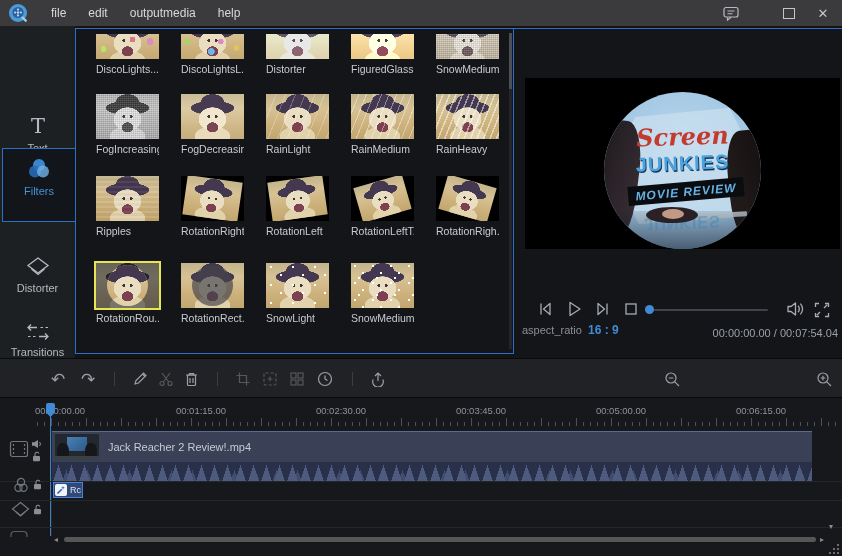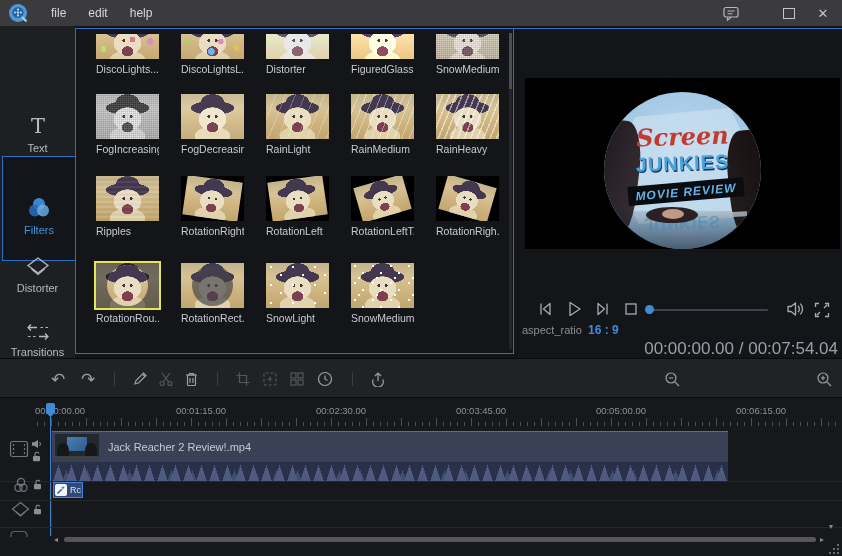--- a/index.html
+++ b/index.html
@@ -95,40 +95,40 @@
   .reflect{position:absolute;left:0;right:0;bottom:0;height:38px;background:linear-gradient(180deg, rgba(22,34,56,.12), rgba(8,14,26,.55));}
   .reflect-text{position:absolute;left:0;right:0;top:2px;text-align:center;font-weight:bold;font-size:16px;letter-spacing:1px;
      color:#3c86b8;transform:scaleY(-1) rotate(2deg);opacity:.5;filter:blur(.6px);}
   .pcontrols{position:absolute;left:0;top:268px;width:328px;height:26px;}
   .pc-btn{position:absolute;top:0;}
   .pslider{position:absolute;left:132px;top:12px;width:122px;height:2px;background:#3e434e;border-radius:1px;}
   .pdot{position:absolute;left:-1px;top:-4px;width:9px;height:9px;border-radius:50%;background:#3f8cd5;}
   .pinfo{position:absolute;left:0;top:294px;width:328px;height:16px;}
   .ar-label{position:absolute;left:8px;top:1px;font-size:11px;color:#8b9096;}
   .ar-value{position:absolute;left:74px;top:0;font-size:12px;font-weight:bold;color:#3f8cd5;}
-  .timecode{position:absolute;right:4px;top:16px;font-size:17px;color:#9aa0a8;}
+  .timecode{position:absolute;right:4px;top:4px;font-size:11px;color:#9aa0a8;}
 
   
   .toolbar{position:absolute;left:0;top:358px;width:842px;height:40px;background:#212225;border-top:1px solid #0a0a0a;border-bottom:1px solid #0a0a0a;box-sizing:border-box;}
   .t-btn{position:absolute;top:11px;width:18px;height:18px;display:flex;align-items:center;justify-content:center;}
   .t-btn.dim{opacity:.42;}
   .t-sep{position:absolute;top:13px;width:1px;height:14px;background:#3c3d41;}
   .glyph{font-size:17px;color:#9ba0a7;line-height:1;}
 
   
   .timeline{position:absolute;left:0;top:398px;width:842px;height:158px;background:#17181b;}
   .rlabel{position:absolute;top:7px;font-size:9.5px;color:#8f949b;transform:translateX(-50%);white-space:nowrap;}
   .ticks-s{position:absolute;left:37px;right:0;top:24px;height:4px;background:repeating-linear-gradient(90deg,#4d5057 0 1px,transparent 1px 7px);}
   .ticks-t{position:absolute;left:51px;right:0;top:20px;height:8px;background:repeating-linear-gradient(90deg,#4d5057 0 1px,transparent 1px 35px);}
   .playhead-flag{position:absolute;left:46px;top:5px;width:9px;height:14px;background:#3f8cd5;border-radius:2px 2px 0 0;
       clip-path:polygon(0 0,100% 0,100% 68%,50% 100%,0 68%);}
   .playhead-line{position:absolute;left:50px;top:18px;width:1px;height:120px;background:#3f8cd5;opacity:.9;}
   .row-sep{position:absolute;left:0;right:0;height:1px;background:#24262a;}
   .hdr-sep{position:absolute;left:51px;top:32px;width:1px;height:106px;background:#26282c;}
-  .clip-video{position:absolute;left:52px;top:33px;width:676px;height:50px;}
+  .clip-video{position:absolute;left:52px;top:33px;width:760px;height:50px;}
   .clip-top{position:absolute;left:0;top:0;right:0;height:31px;background:#3a4156;border-top:1px solid #5a6a92;box-sizing:border-box;}
   .clip-thumb{position:absolute;left:3px;top:2px;width:44px;height:27px;background:#23272e;overflow:hidden;}
   .ct-screen{position:absolute;left:12px;top:3px;width:20px;height:14px;background:linear-gradient(140deg,#4a80b5,#2d5a8a);}
   .ct-p1{position:absolute;left:2px;top:9px;width:12px;height:18px;background:#15171a;border-radius:45%;}
   .ct-p2{position:absolute;right:2px;top:9px;width:12px;height:18px;background:#15171a;border-radius:45%;}
   .ct-desk{position:absolute;left:0;bottom:0;width:44px;height:5px;background:#394048;}
   .clip-title{position:absolute;left:56px;top:0;height:31px;line-height:31px;font-size:11px;color:#c6cad2;white-space:nowrap;}
   .clip-wave{position:absolute;left:0;top:31px;right:0;height:19px;
      background:
        conic-gradient(from 162deg at 50% 0, #4e5a7e 0 36deg, transparent 36deg) 0 100% / 13px 16px repeat-x,
@@ -160,20 +160,21 @@
           <circle cx="10" cy="12.4" r="1.1"></circle>
             <circle cx="7.1" cy="9.5" r="1.1"></circle>
           <circle cx="10" cy="9.5" r="1.2"></circle>
         </g>
         <path d="M14.5 14.5 l3.2 3.2" stroke="#9ecaec" stroke-width="2.4" stroke-linecap="round"></path>
       </svg>
     </div>
     <div class="menus">
       <div class="menu-item">file</div>
       <div class="menu-item">edit</div>
+      <div class="menu-item">outputmedia</div>
       <div class="menu-item">help</div>
     </div>
     <div class="tb-right">
       <div class="tb-btn" style="margin-right:24px;">
         <svg width="16" height="15" viewBox="0 0 16 15" fill="none" stroke="#b6bac0" stroke-width="1.2">
           <rect x="1" y="1.5" width="14" height="9.5" rx="2"></rect>
           <path d="M4.5 11.5 v2.6 L8 11.3"></path>
           <path d="M4.5 5 h7 M4.5 7.8 h5" stroke-width="1.1"></path>
         </svg>
       </div>
@@ -188,21 +189,21 @@
 
   <div class="sidebar">
     <div class="side-item" style="top:82px;height:62px;">
       <div class="sicon" style="margin-top:6px;">
         <svg width="24" height="24" viewBox="0 0 24 24">
           <text x="12" y="19" text-anchor="middle" font-family="DejaVu Serif, serif" font-size="21" fill="#b6bac0">T</text>
         </svg>
       </div>
       <div class="side-label">Text</div>
     </div>
-    <div class="side-item active" style="top:130px;height:64px;padding-top:39px;">
+    <div class="side-item active" style="top:122px;height:64px;padding-top:8px;">
       <div class="sicon">
         <svg width="28" height="24" viewBox="0 0 28 24">
           <circle cx="14" cy="8" r="6" fill="#3f8cd5" opacity="0.95"></circle>
           <circle cx="10" cy="14.5" r="6" fill="#2a6cb8" opacity="0.88"></circle>
           <circle cx="18" cy="14.5" r="6" fill="#6fb3e8" opacity="0.8"></circle>
         </svg>
       </div>
       <div class="side-label">Filters</div>
     </div>
     <div class="side-item" style="top:226px;height:62px;">

